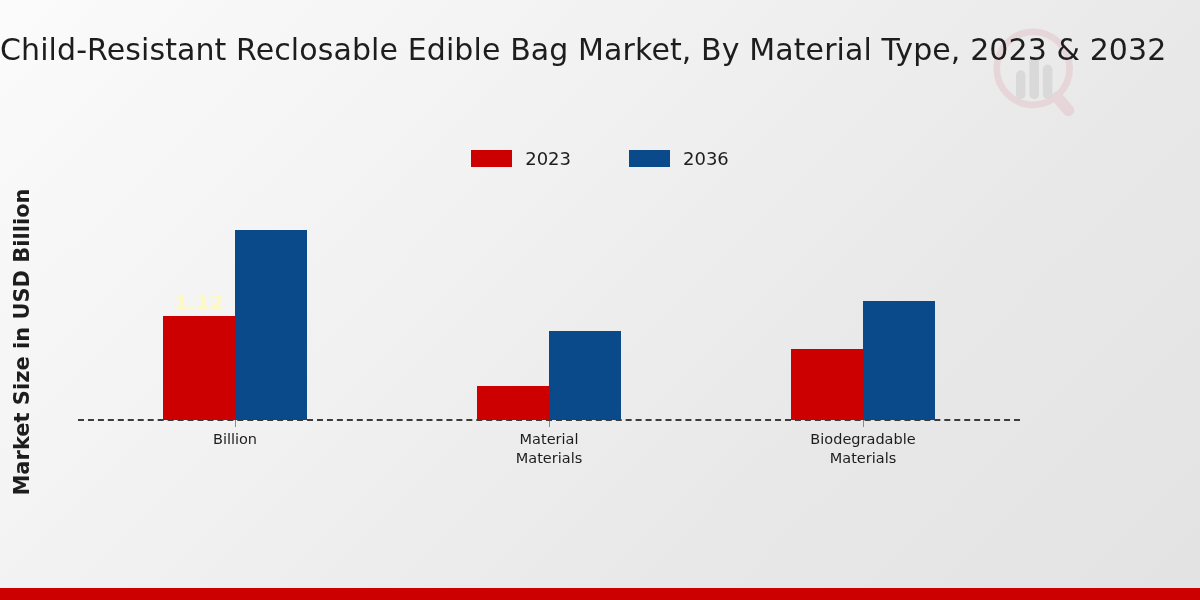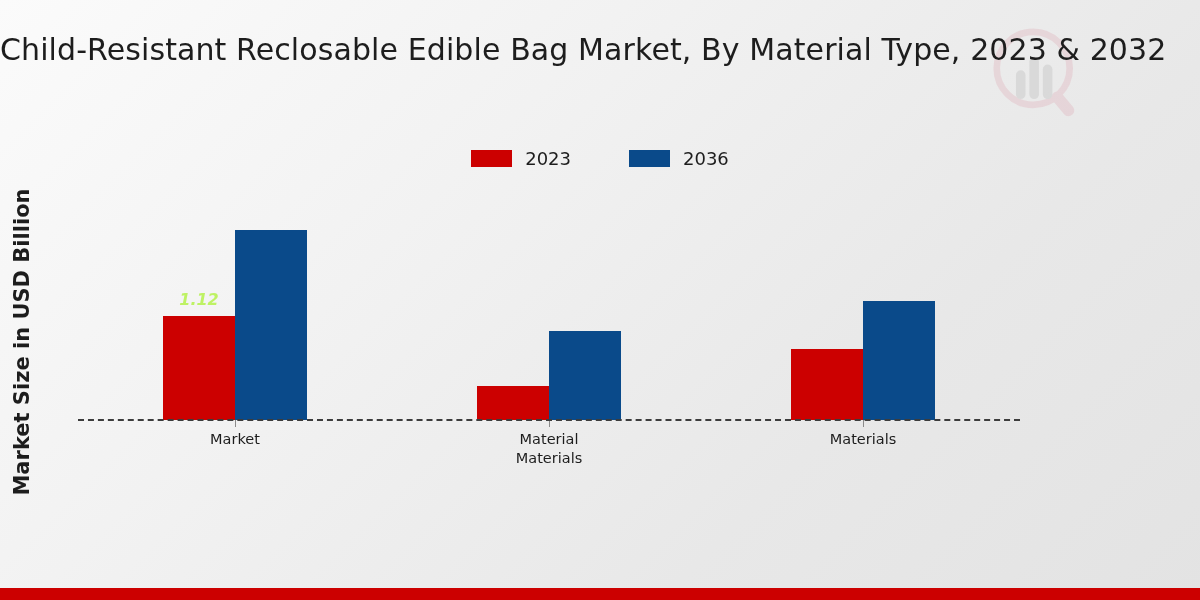--- a/index.html
+++ b/index.html
@@ -131,26 +131,25 @@
   }
   .bar {
     width: 72px;
     position: relative;
   }
   .bar .value {
     position: absolute;
     left: 50%;
     transform: translateX(-50%);
     top: -26px;
-    font-size: 16px;
+    font-size: 20px;
     font-weight: 700;
-    color: #bef264;
+    color: #fef9c3;
     white-space: nowrap;
     font-family: "DejaVu Sans", sans-serif;
-    font-style: italic;
   }
   .tick {
     position: absolute;
     left: 50%;
     top: 220px;
     width: 1px;
     height: 7px;
     background: #8a8a8a;
   }
   .cat-label {
@@ -211,21 +210,21 @@
 
       <div class="group">
         <div class="bars">
           <div class="bar" style="background: rgb(204, 0, 0); height: 104.374px;">
             <span class="value">1.12</span>
           </div>
           <div class="bar" style="background: rgb(10, 74, 138); height: 190.111px;"></div>
         </div>
         <div class="tick"></div>
         <div class="cat-label">
-          <div>Market</div>
+          <div>Billion</div>
         </div>
       </div>
 
       <div class="group">
         <div class="bars">
           <div class="bar" style="background: rgb(204, 0, 0); height: 34.4809px;"></div>
           <div class="bar" style="background: rgb(10, 74, 138); height: 89.4638px;"></div>
         </div>
         <div class="tick"></div>
         <div class="cat-label">
@@ -234,20 +233,21 @@
         </div>
       </div>
 
       <div class="group">
         <div class="bars">
           <div class="bar" style="background: rgb(204, 0, 0); height: 70.8255px;"></div>
           <div class="bar" style="background: rgb(10, 74, 138); height: 119.285px;"></div>
         </div>
         <div class="tick"></div>
         <div class="cat-label">
+          <div>Biodegradable</div>
           <div>Materials</div>
         </div>
       </div>
 
     </div>
 
     <div class="baseline"></div>
   </div>
 
   <div class="footer-bar" style="background:#CC0000"></div>

